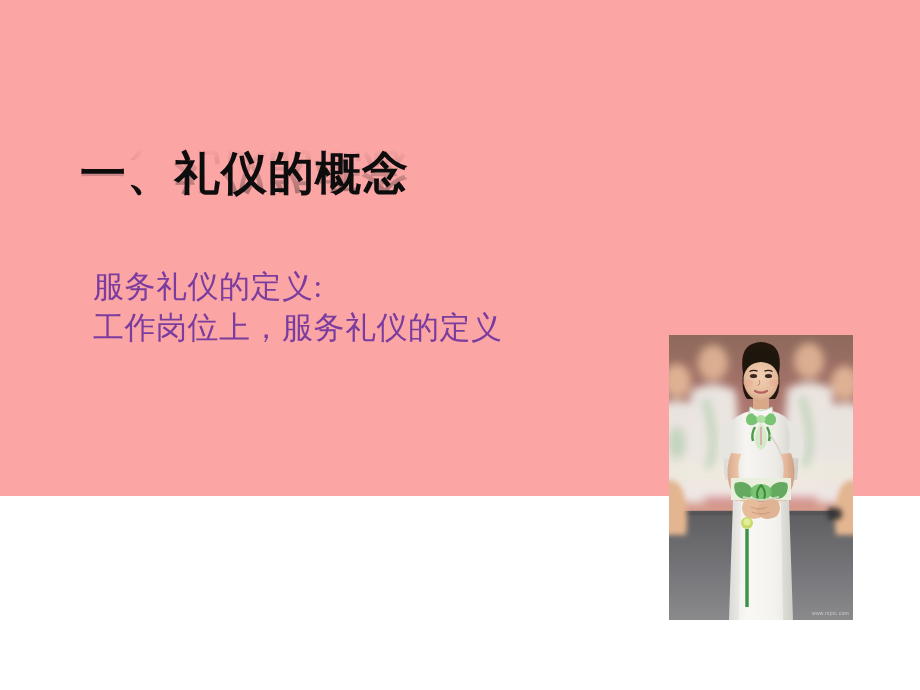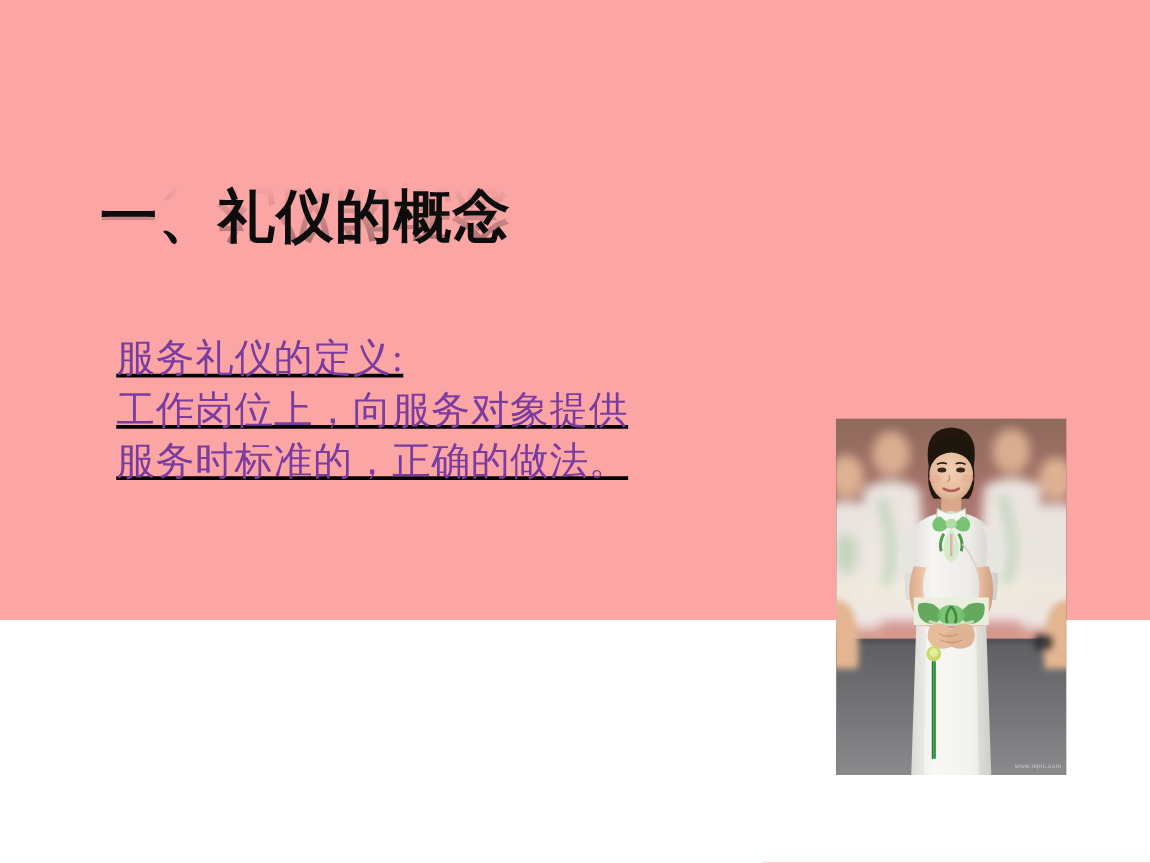--- a/index.html
+++ b/index.html
@@ -57,21 +57,20 @@
     filter: blur(0.4px);
     pointer-events: none;
   }
 
   
   .body-block {
     position: absolute;
     left: 93px;
     top: 266px;
     width: 500px;
-    text-decoration: underline;
   }
   .body-line {
     font-family: "Liberation Serif", "DejaVu Serif", serif;
     font-size: 31px;
     line-height: 41px;
     color: #7A3C9E;
     white-space: pre;
     letter-spacing: 0.5px;
   }
 
@@ -102,22 +101,21 @@
 
 <div id="slide">
 
   <div class="title-block">
     <div class="title-text">一、礼仪的概念</div>
     <div class="title-reflection">一、礼仪的概念</div>
   </div>
 
   <div class="body-block">
     <div class="body-line">服务礼仪的定义:</div>
-    <div class="body-line">工作岗位上，向服务对象提供</div>
-    <div class="body-line">服务时标准的，正确的做法。</div>
+    <div class="body-line">工作岗位上，服务礼仪的定义</div>
   </div>
 
   <div class="photo">
     <svg width="184" height="285" viewBox="0 0 184 285">
       <defs>
         <linearGradient id="bgWarm" x1="0" y1="0" x2="0" y2="1">
           <stop offset="0%" stop-color="#8E6A5C"></stop>
           <stop offset="22%" stop-color="#A8736B"></stop>
           <stop offset="48%" stop-color="#C2888A"></stop>
           <stop offset="62%" stop-color="#D79B8C"></stop>

